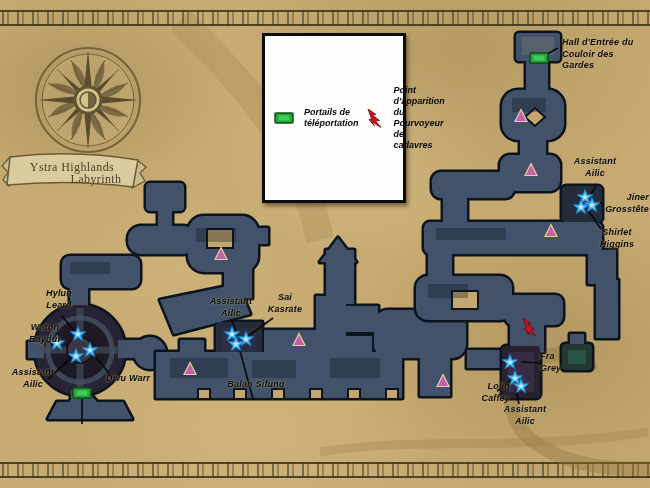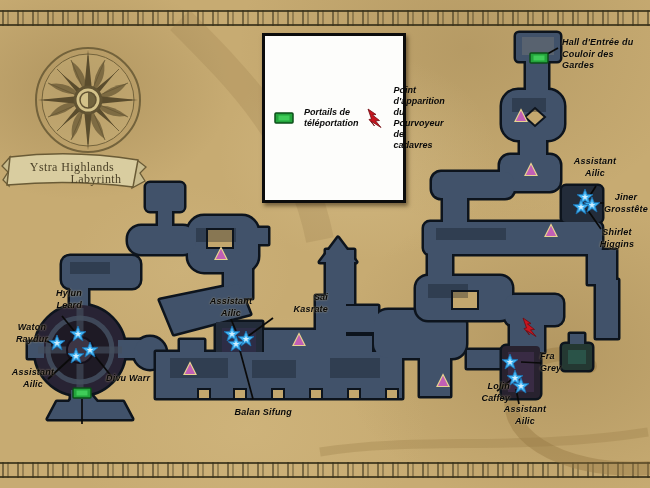--- a/index.html
+++ b/index.html
@@ -278,36 +278,36 @@
       <span class="legend-tx">Point d'apparition
 du Pourvoyeur de
 cadavres</span>
     </div>
   </div>
 
   <div class="lbl" style="left:562px;top:37px;width:86px;text-align:left">Hall d'Entrée du
 Couloir des Gardes</div>
   <div class="lbl" style="left:566px;top:156px;width:58px;text-align:center">Assistant
 Ailic</div>
-  <div class="lbl" style="left:603px;top:192px;width:46px;text-align:center">Jiner
+  <div class="lbl" style="left:603px;top:192px;width:46px;text-align:right">Jiner
 Grosstête</div>
   <div class="lbl" style="left:590px;top:227px;width:54px;text-align:center">Shirlet
 Higgins</div>
-  <div class="lbl" style="left:36px;top:288px;width:46px;text-align:right">Hylun
+  <div class="lbl" style="left:36px;top:288px;width:46px;text-align:center">Hylun
 Leard</div>
-  <div class="lbl" style="left:7px;top:322px;width:50px;text-align:center">Waton
+  <div class="lbl" style="left:20px;top:322px;width:50px;text-align:center">Waton
 Raydur</div>
   <div class="lbl" style="left:4px;top:367px;width:58px;text-align:center">Assistant
 Ailic</div>
   <div class="lbl" style="left:106px;top:373px;width:56px;text-align:left">Divu Warr</div>
   <div class="lbl" style="left:204px;top:296px;width:54px;text-align:center">Assistant
 Ailic</div>
-  <div class="lbl" style="left:274px;top:292px;width:54px;text-align:right">Sai
+  <div class="lbl" style="left:258px;top:292px;width:54px;text-align:center">Sai
 Kasrate</div>
-  <div class="lbl" style="left:220px;top:407px;width:72px;text-align:right">Balan Sifung</div>
+  <div class="lbl" style="left:220px;top:379px;width:72px;text-align:center">Balan Sifung</div>
   <div class="lbl" style="left:540px;top:351px;width:36px;text-align:left">Fra
 Grey</div>
   <div class="lbl" style="left:462px;top:381px;width:48px;text-align:right">Lolin
 Caffey</div>
   <div class="lbl" style="left:492px;top:404px;width:66px;text-align:center">Assistant
 Ailic</div>
 
 </div>
 
 </body></html>

